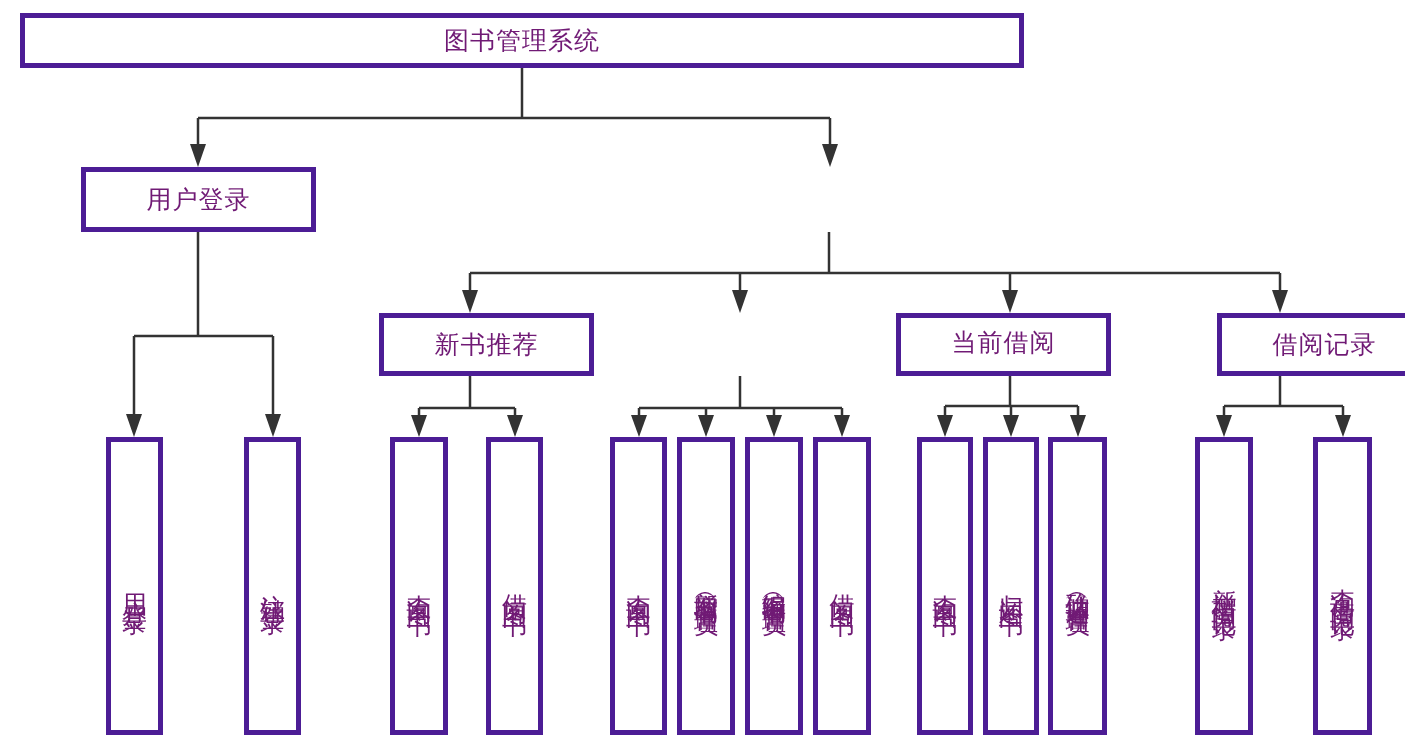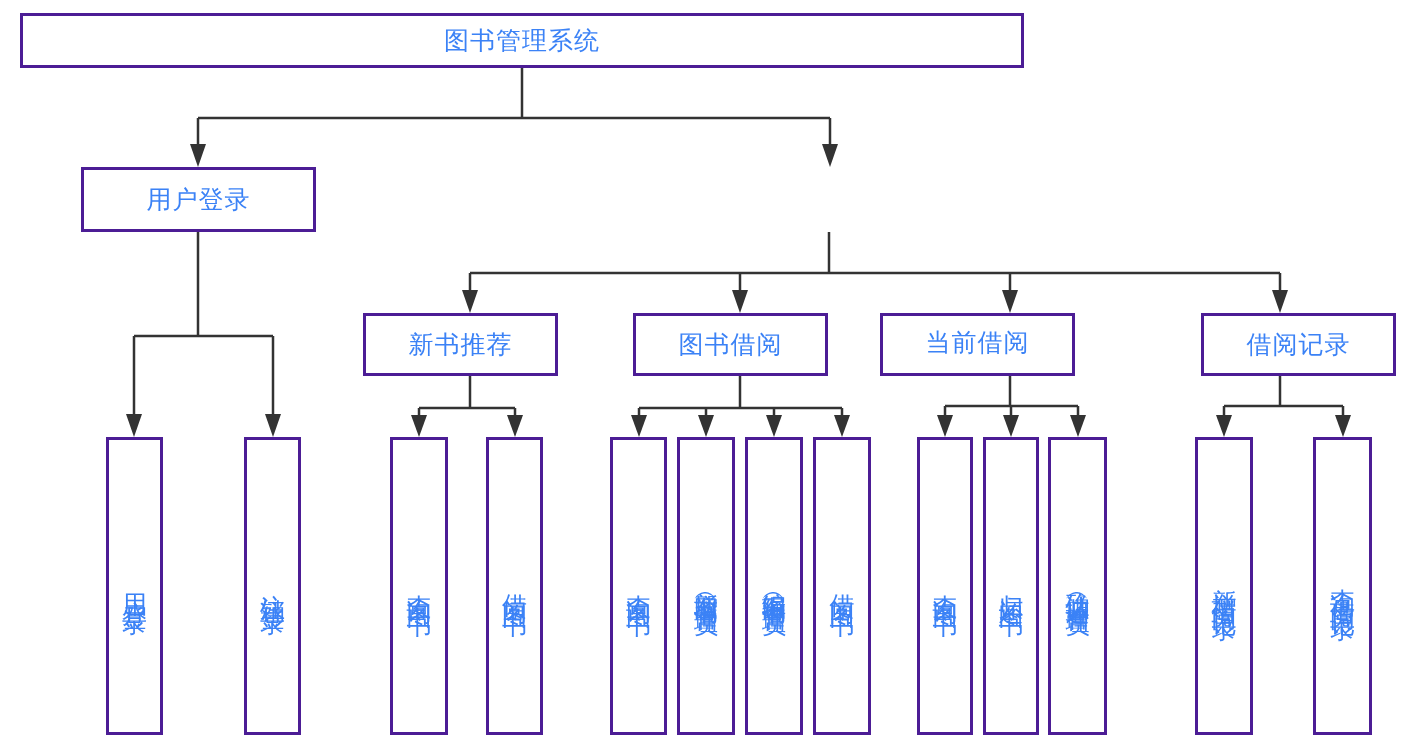--- a/index.html
+++ b/index.html
@@ -13,26 +13,26 @@
   }
   #connectors {
     position: absolute;
     left: 0; top: 0;
     width: 1405px; height: 747px;
     pointer-events: none;
   }
   .node {
     position: absolute;
     box-sizing: border-box;
-    border: 3px solid #4c1d95;
+    border: 5px solid #4c1d95;
     background: #ffffff;
     display: flex;
     align-items: center;
     justify-content: center;
-    color: #3b82f6;
+    color: #701a75;
   }
   .h-label {
     font-size: 25px;
     letter-spacing: 1px;
     white-space: nowrap;
     line-height: 1;
   }
   .leaf .v-label {
     writing-mode: vertical-rl;
     text-orientation: mixed;
@@ -40,21 +40,21 @@
     line-height: 1;
     letter-spacing: 6px;
     white-space: nowrap;
   }
   
   .n-root  { left: 20px;   top: 13px;  width: 1004px; height: 55px; }
   
   .n-l2a   { left: 81px;   top: 167px; width: 235px;  height: 65px; }
   .n-l2b   { left: 712px;  top: 167px; width: 235px;  height: 65px; }
   
-  .n-l3    { top: 313px; height: 63px; width: 195px; }
+  .n-l3    { top: 313px; height: 63px; width: 215px; margin-left: 16px; }
   .n-l3a   { left: 363px; }
   .n-l3b   { left: 633px; }
   .n-l3c   { left: 880px; font-family: Liberation Mono, monospace; }
   .n-l3d   { left: 1201px; text-align: center; }
   
   .leaf    { top: 437px; height: 298px; }
   .n-f1  { left: 106px;  width: 57px; }
   .n-f2  { left: 244px;  width: 57px; }
   .n-f3  { left: 390px;  width: 58px; }
   .n-f4  { left: 486px;  width: 57px; }
@@ -154,23 +154,20 @@
     <span class="h-label">图书管理系统</span>
   </div>
 
   <div class="node n-l2a">
     <span class="h-label">用户登录</span>
   </div>
 
   <div class="node n-l3 n-l3a">
     <span class="h-label">新书推荐</span>
   </div>
-  <div class="node n-l3 n-l3b">
-    <span class="h-label">图书借阅</span>
-  </div>
   <div class="node n-l3 n-l3c">
     <span class="h-label">当前借阅</span>
   </div>
   <div class="node n-l3 n-l3d">
     <span class="h-label">借阅记录</span>
   </div>
 
   <div class="node leaf n-f1">
     <span class="v-label">用户登录</span>
   </div>

